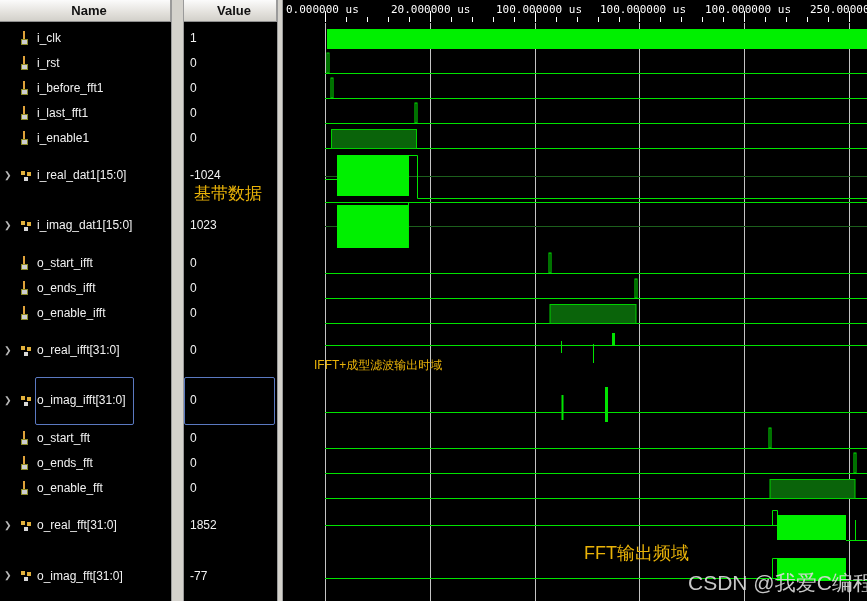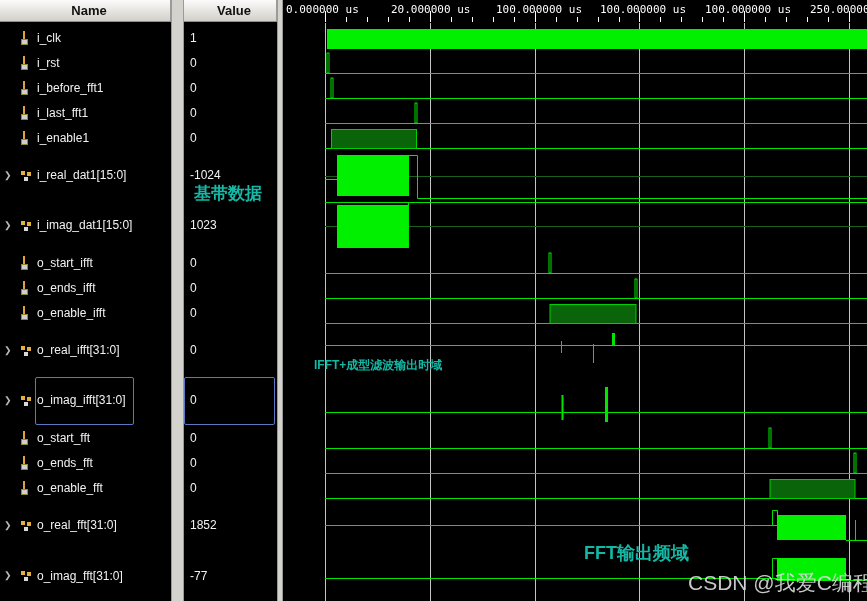--- a/index.html
+++ b/index.html
@@ -30,21 +30,21 @@
                     box-shadow:6px 1px 0 #e2b13c,3px 6px 0 #d8d8d8;}
   .sig-label{margin-left:37px;white-space:nowrap;}
   .val-label{white-space:nowrap;}
   
   .selbox{position:absolute;border:1px solid #5b79c1;border-radius:2px;}
   
   #wave-area{position:absolute;left:0;top:0;width:867px;height:601px;padding-left:42px;}
   .tlabel{position:absolute;top:3px;color:#fff;font-family:"DejaVu Sans Mono",monospace;
           font-size:11px;white-space:nowrap;}
   
-  .red-note{position:absolute;color:#14b8a6;font-weight:bold;white-space:nowrap;}
+  .red-note{position:absolute;color:#eab308;font-weight:normal;white-space:nowrap;}
   #note-baseband{left:194px;top:182px;font-size:17px;}
   #note-ifft{left:314px;top:357px;font-size:12px;}
   #note-fft{left:584px;top:541px;font-size:18px;}
   #watermark{position:absolute;left:688px;top:569px;color:#d9d9d9;opacity:.92;font-size:21px;white-space:nowrap;}
 </style>
 </head>
 <body>
 
 <div id="app">
 

